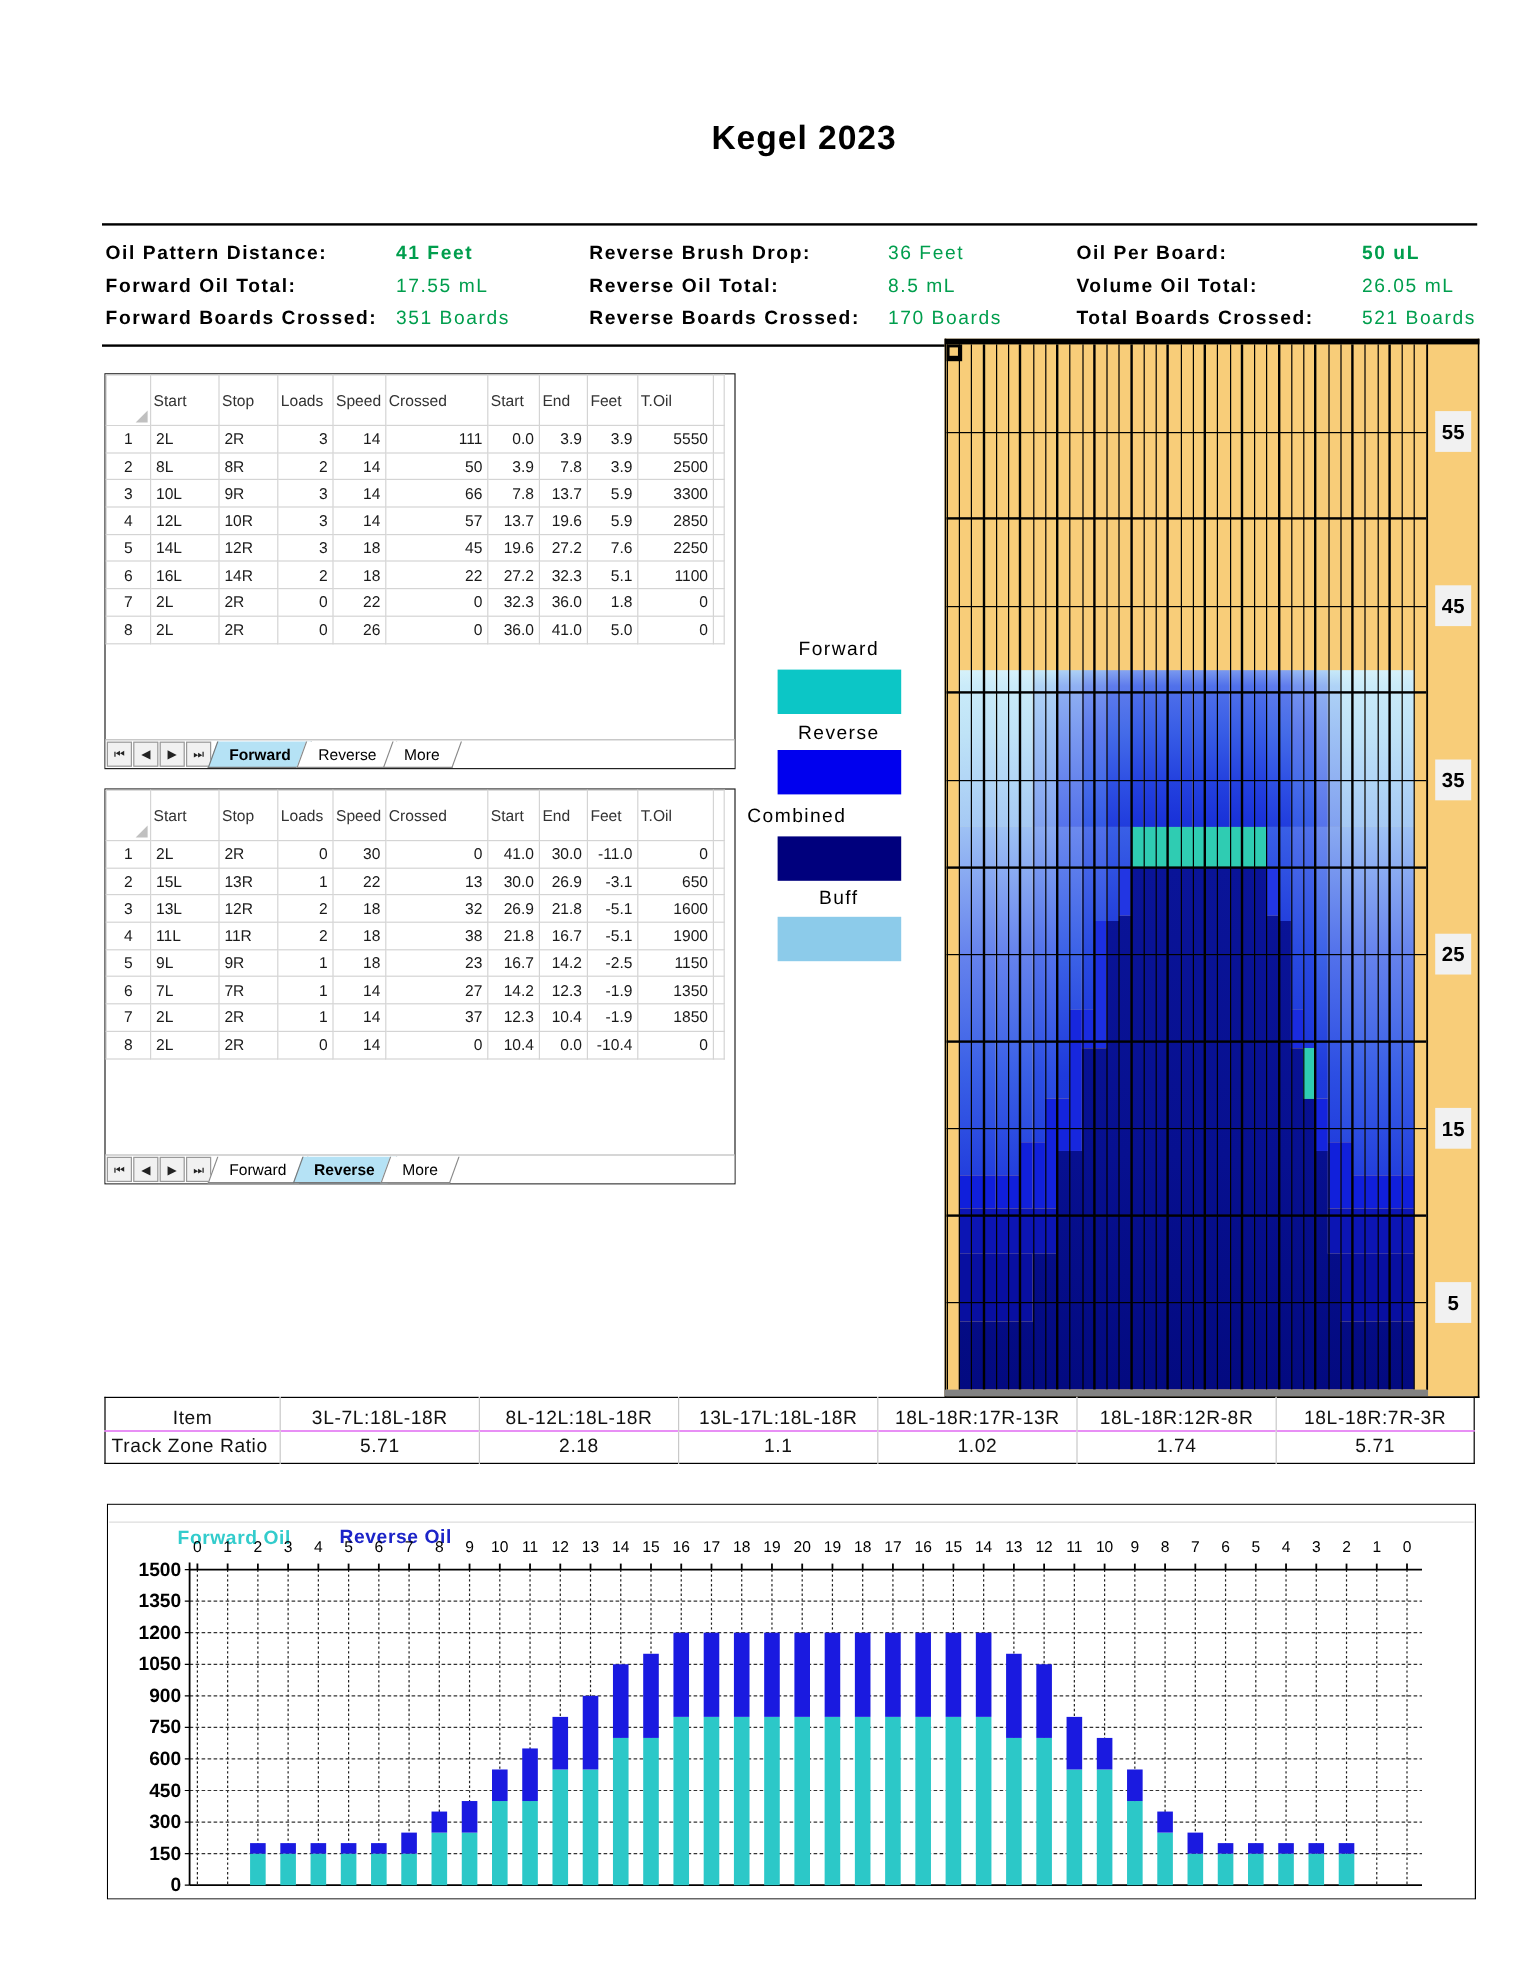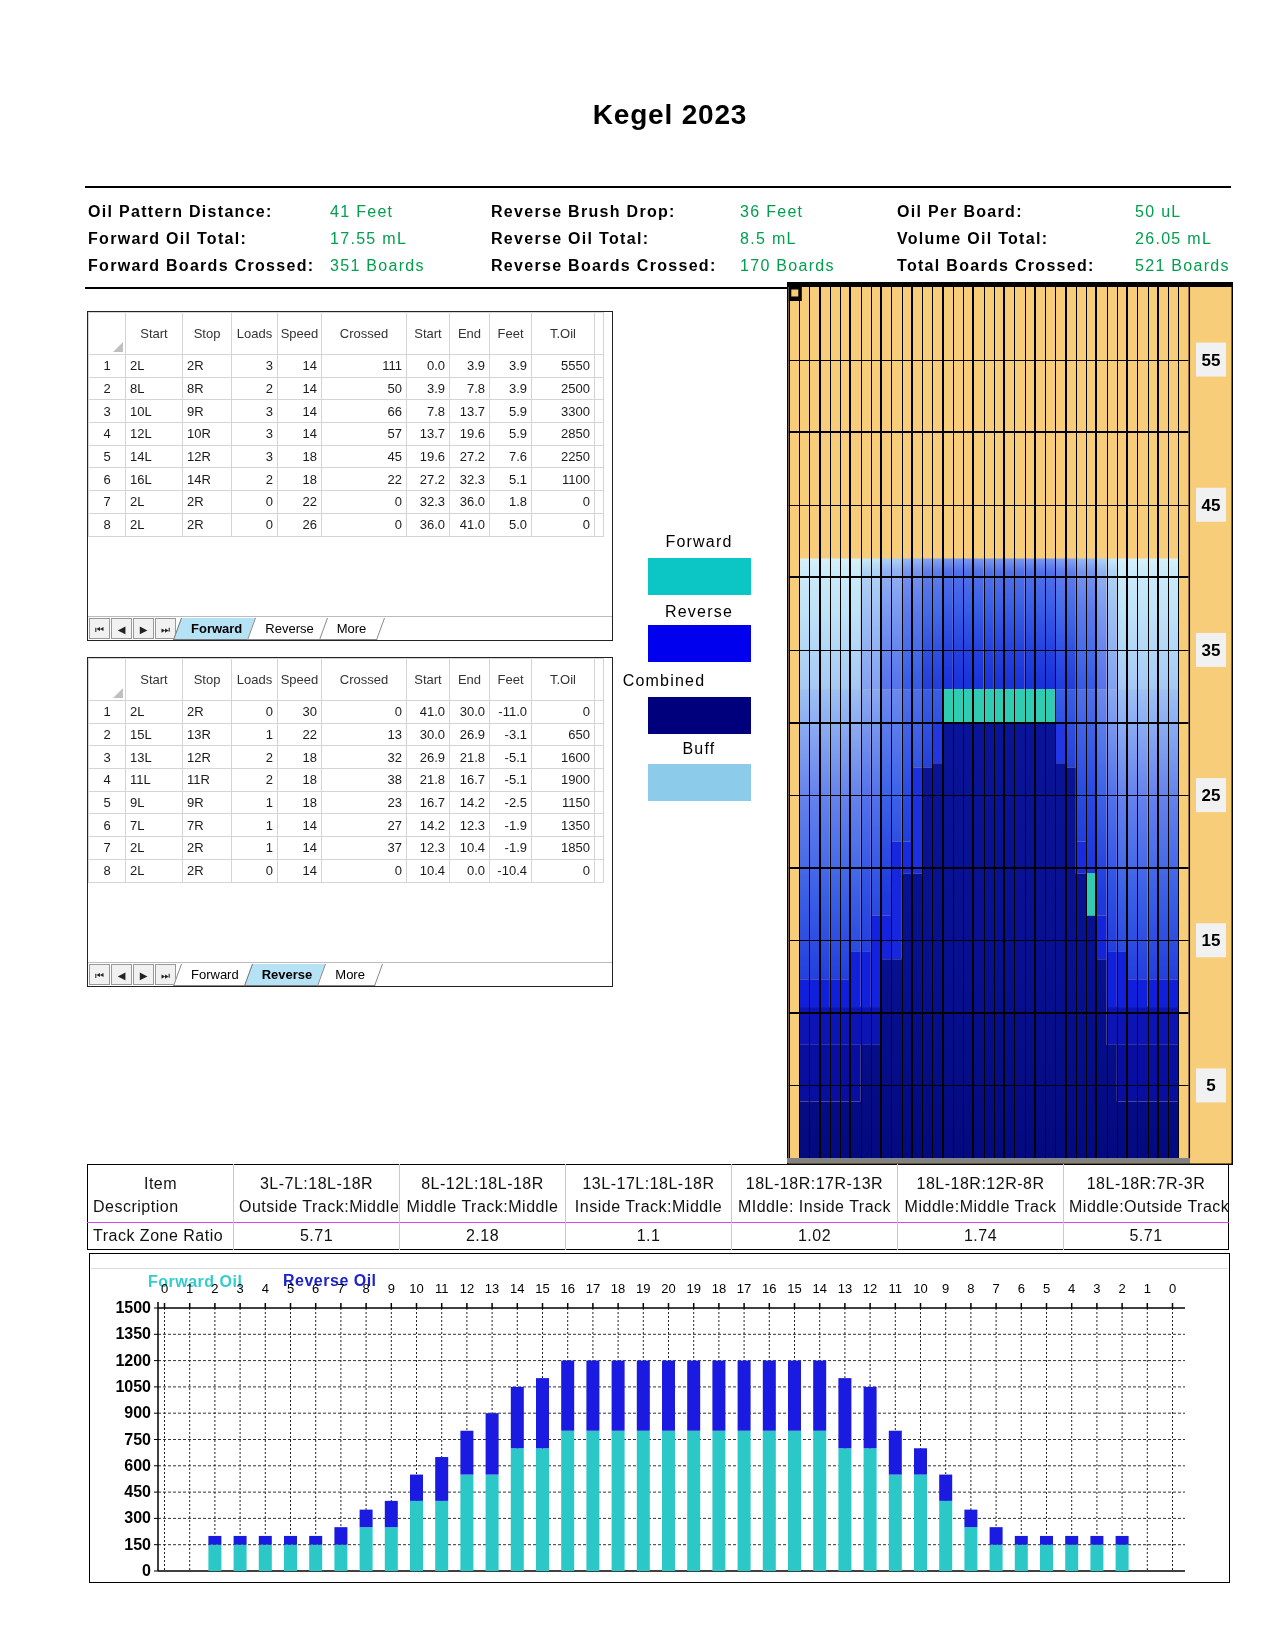--- a/index.html
+++ b/index.html
@@ -1,24 +1,24 @@
 <!DOCTYPE html>
 <html><head><meta charset="utf-8"><style>
 *{margin:0;padding:0;box-sizing:border-box}
 body{width:1276px;height:1648px;background:#fff;font-family:"Liberation Sans",sans-serif;position:relative}
 .abs{position:absolute}
 .title{left:0;width:1340px;top:99px;text-align:center;font-size:28px;font-weight:bold;letter-spacing:0.8px;color:#000}
 .rule{left:85px;width:1146px;height:2px;background:#000}
 .lbl{font-size:16px;letter-spacing:1.3px;font-weight:bold;color:#000;white-space:nowrap}
 .val{font-size:16px;letter-spacing:1.3px;color:#009e4d;white-space:nowrap}
-.valb{font-weight:normal}
+.valb{font-weight:bold}
 .sheet{position:absolute;left:87px;width:526px;height:330px;border:1px solid #222;background:#fff}
 table.grid{border-collapse:collapse;table-layout:fixed}
 table.grid td{border:1px solid #d4d4d4;font-size:13px;color:#1a1a1a;height:22.7px;padding:0 4px;overflow:hidden;white-space:nowrap}
-table.grid tr.hrow td{height:20.2px;text-align:center;color:#333;padding:13px 2px}
+table.grid tr.hrow td{height:20.2px;text-align:left;color:#333;padding:13px 2px}
 td.rn{width:37px;text-align:center;color:#444;background:#fff}
 td.corner{position:relative}
 .tri{position:absolute;right:2px;bottom:2px;width:0;height:0;border-left:10px solid transparent;border-bottom:10px solid #c0c0c0}
 td.tl{text-align:left}
 td.tr{text-align:right}
 td.last{border-right:none}
 .tabstrip{position:absolute;left:0;bottom:0;height:24px;width:100%;background:#fff;border-top:1px solid #bbb;display:flex;align-items:center}
 .nav{display:inline-block;width:21px;height:21px;border:1px solid #999;background:#f1f1f1;color:#222;font-size:10px;text-align:center;line-height:21px;margin-left:1px}
 .tab{position:relative;display:inline-block;height:22px;margin-left:7px;padding:0 8px}
 .tab i{position:absolute;left:-6px;right:-6px;top:0;bottom:0;background:#fff;border:1px solid #888;border-top:none;transform:skewX(-20deg)}
@@ -600,29 +600,20 @@
     <tbody>
       <tr class="r1">
         <td class="c">Item</td>
         <td class="c">3L-7L:18L-18R</td>
         <td class="c">8L-12L:18L-18R</td>
         <td class="c">13L-17L:18L-18R</td>
         <td class="c">18L-18R:17R-13R</td>
         <td class="c">18L-18R:12R-8R</td>
         <td class="c">18L-18R:7R-3R</td>
       </tr>
-      <tr class="r2">
-        <td>Description</td>
-        <td class="c">Outside Track:Middle</td>
-        <td class="c">Middle Track:Middle</td>
-        <td class="c">Inside Track:Middle</td>
-        <td class="c">MIddle: Inside Track</td>
-        <td class="c">Middle:Middle Track</td>
-        <td class="c">Middle:Outside Track</td>
-      </tr>
       <tr class="r3">
         <td>Track Zone Ratio</td>
         <td class="c">5.71</td>
         <td class="c">2.18</td>
         <td class="c">1.1</td>
         <td class="c">1.02</td>
         <td class="c">1.74</td>
         <td class="c">5.71</td>
       </tr>
     </tbody>

